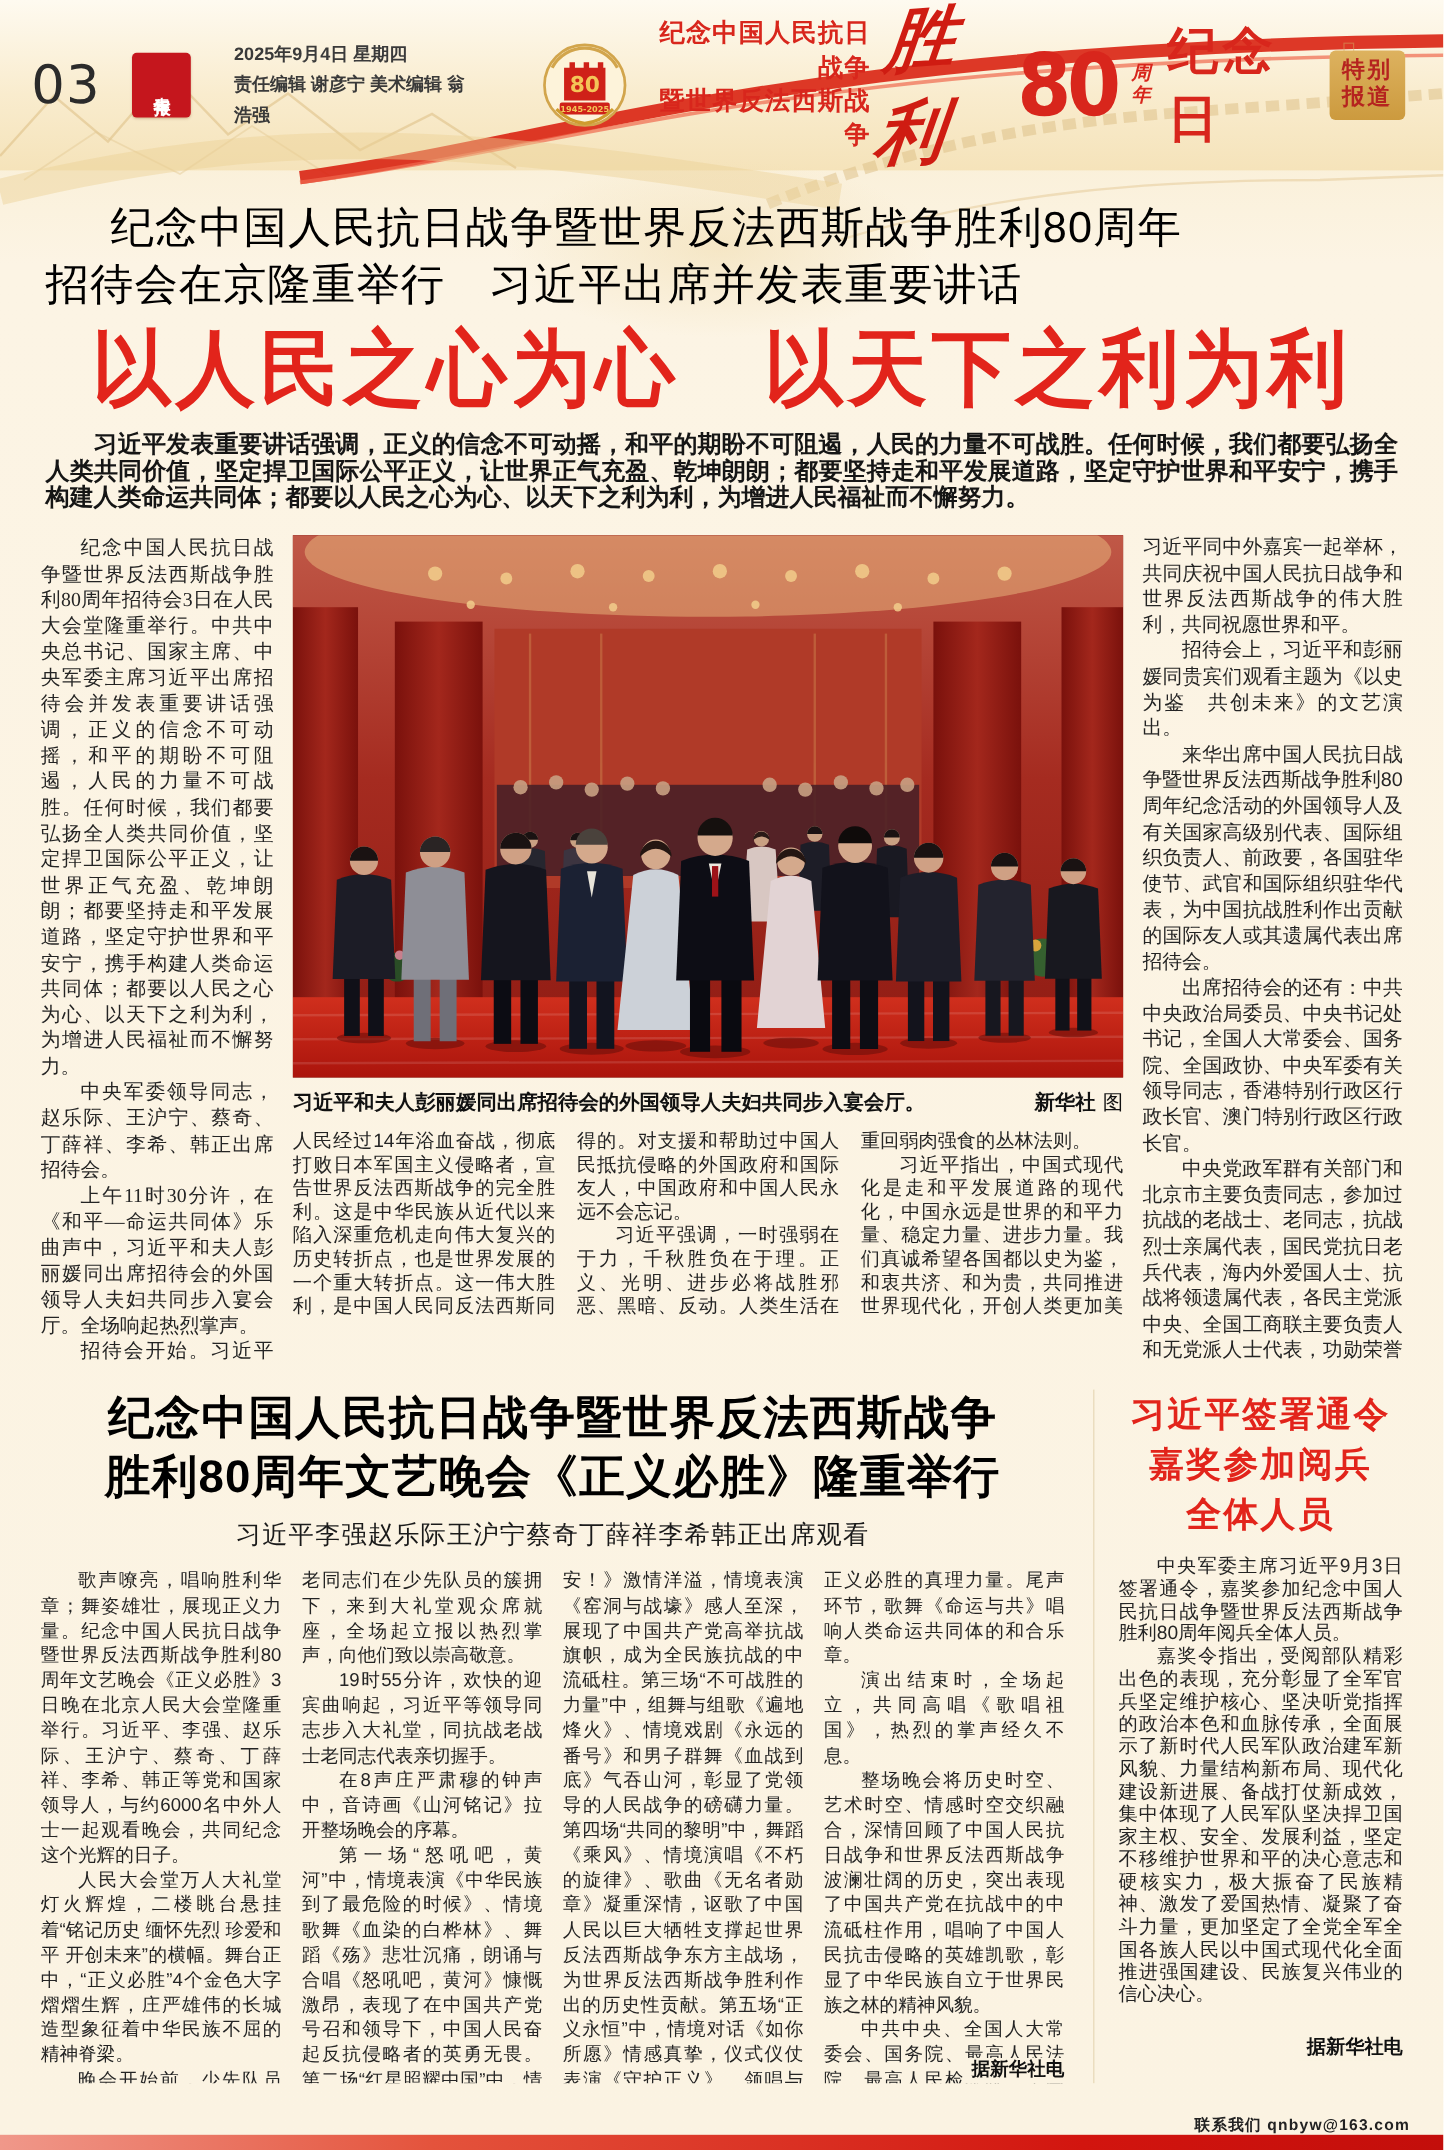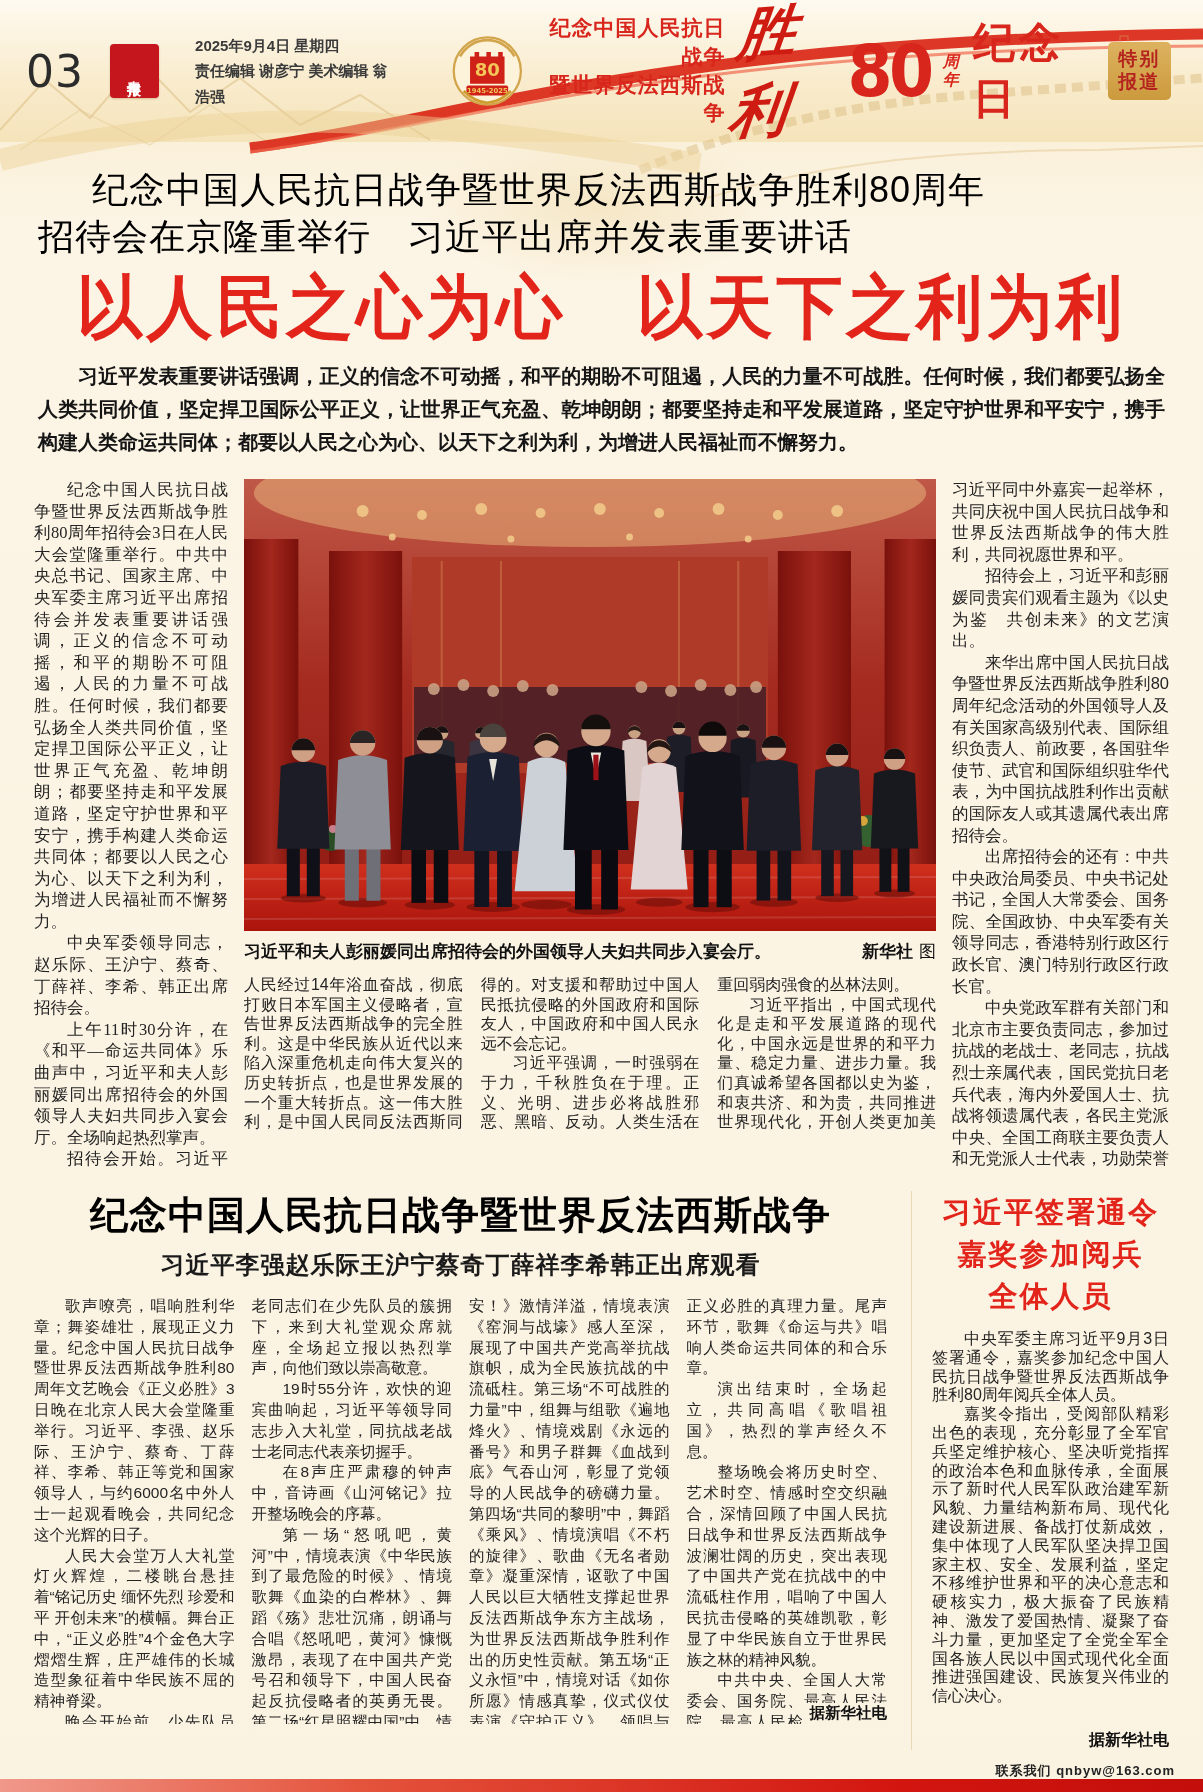--- a/index.html
+++ b/index.html
@@ -36,41 +36,41 @@
 
   
   .a1 { position:relative; padding:24px 34px 0; }
   .wm { position:absolute; left:420px; top:-10px; width:360px; height:150px;
         background:radial-gradient(ellipse at center,#f0dcae 0%,rgba(240,220,174,0) 70%); opacity:.55; }
   .kicker { position:relative; color:#000; font-size:36px; line-height:47px; letter-spacing:1px; }
   .k1 { padding-left:58px; }
   .k2 { padding-left:4px; }
   .mainhead { position:relative; margin-top:10px; font-size:66px; line-height:74px; font-weight:bold;
               color:#e2241b; text-align:center; letter-spacing:4px; transform:scaleY(1.05); white-space:nowrap; }
-  .lede { position:relative; margin:16px 4px 0; font-size:20px; line-height:33px; font-weight:bold;
+  .lede { position:relative; margin:16px 4px 0; font-size:20px; line-height:22px; font-weight:bold;
           color:#151515; text-align:justify; text-indent:2em; }
   .a1-body { display:flex; gap:16px; margin-top:20px; height:688px; }
   .newsbody { font-size:16.5px; line-height:21.6px; color:#242424; text-align:justify; overflow:hidden; }
   .newsbody p { text-indent:2em; }
   .newsbody p.cont { text-indent:0; }
   .c1 { width:194px; height:688px;font-family:Liberation Serif, serif; }
   .a1-center { flex:1; display:flex; flex-direction:column; }
   .photo { height:452px; width:100%; overflow:hidden; background:#8e1a12; }
   .capline { display:flex; justify-content:space-between; align-items:baseline; margin-top:9px;
              font-size:17px; font-weight:bold; color:#111; }
   .cap-credit span { font-weight:normal; margin-left:6px; }
   .a1-bottom { display:flex; gap:18px; margin-top:12px; height:158px; }
   .a1-bottom .bcol { flex:1; font-size:16px; line-height:19.6px; }
   .c5 { width:217px; height:688px; position:relative; }
 
   
   .lower { display:flex; gap:24px; padding:0 34px; margin-top:24px; }
   .a2 { flex:1; }
   .a2 h2 div { font-size:38px; font-weight:bold; color:#000; text-align:center; line-height:49px; letter-spacing:1px; }
-  .a2-sub { font-size:24px; color:#1a1a1a; text-align:center; margin-top:9px; letter-spacing:1px;font-weight:bold; }
+  .a2-sub { font-size:21px; color:#1a1a1a; text-align:center; margin-top:9px; letter-spacing:1px; }
   .a2-body { display:flex; gap:17px; margin-top:15px; height:428px; }
   .a2-body .col { flex:1; font-size:15.5px; line-height:20.8px; overflow:hidden; }
   .rel { position:relative; }
   .credit-abs { position:absolute; right:0; bottom:0; font-weight:bold; color:#111;
                 background:#fbf3e2; padding-left:8px; }
   .a3 { width:258px; border-left:1px solid #e7d8b6; padding-left:20px; position:relative; }
   .a3 h3 div { font-size:29px; font-weight:bold; color:#e2241b; text-align:center; line-height:42px; letter-spacing:2px; }
   .a3-body { margin-top:13px; font-size:16px; line-height:18.8px; height:420px; position:relative;
              text-align:justify; color:#242424; overflow:hidden; }
   .a3-body p { text-indent:2em; }
@@ -383,20 +383,21 @@
         <p>中央党政军群有关部门和北京市主要负责同志，参加过抗战的老战士、老同志，抗战烈士亲属代表，国民党抗日老兵代表，海内外爱国人士、抗战将领遗属代表，各民主党派中央、全国工商联主要负责人和无党派人士代表，功勋荣誉获得者代表，港澳台同胞、海外侨胞代表等也出席招待会。</p>
 
       </div>
     </div>
   </section>
 
   <section class="lower">
     <div class="a2">
       <h2>
         <div>纪念中国人民抗日战争暨世界反法西斯战争</div>
+        <div>胜利80周年文艺晚会《正义必胜》隆重举行</div>
       </h2>
       <div class="a2-sub">习近平李强赵乐际王沪宁蔡奇丁薛祥李希韩正出席观看</div>
       <div class="a2-body">
         <div class="col newsbody">
           <p>歌声嘹亮，唱响胜利华章；舞姿雄壮，展现正义力量。纪念中国人民抗日战争暨世界反法西斯战争胜利80周年文艺晚会《正义必胜》3日晚在北京人民大会堂隆重举行。习近平、李强、赵乐际、王沪宁、蔡奇、丁薛祥、李希、韩正等党和国家领导人，与约6000名中外人士一起观看晚会，共同纪念这个光辉的日子。</p>
           <p>人民大会堂万人大礼堂灯火辉煌，二楼眺台悬挂着“铭记历史 缅怀先烈 珍爱和平 开创未来”的横幅。舞台正中，“正义必胜”4个金色大字熠熠生辉，庄严雄伟的长城造型象征着中华民族不屈的精神脊梁。</p>
           <p>晚会开始前，少先队员向前来观看演出的抗战老战士老同志代表献花。随后，老战士</p>
         </div>
         <div class="col newsbody">
           <p class="cont">老同志们在少先队员的簇拥下，来到大礼堂观众席就座，全场起立报以热烈掌声，向他们致以崇高敬意。</p>

